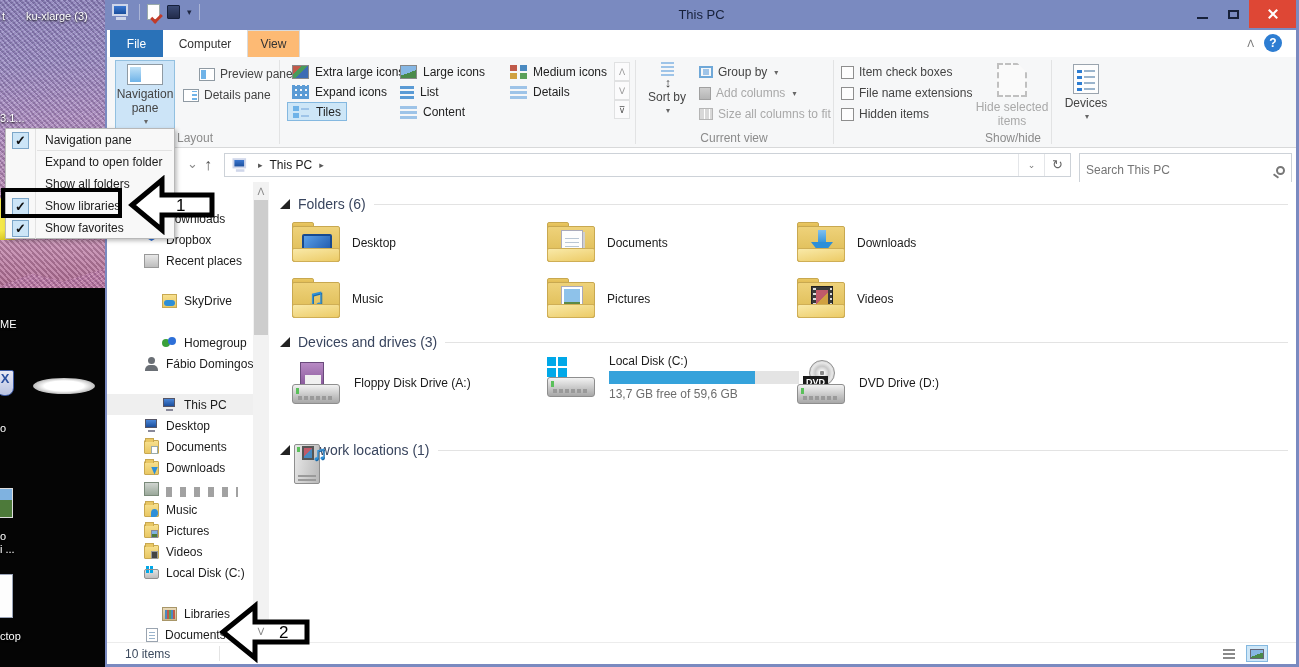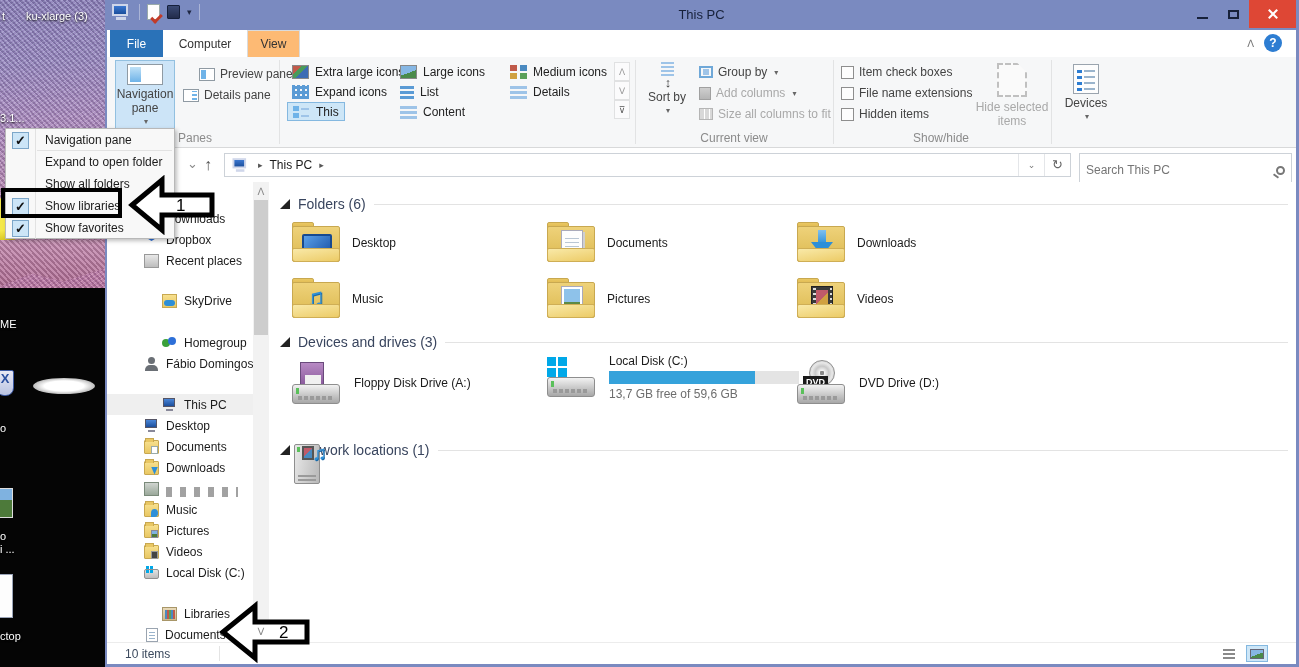--- a/index.html
+++ b/index.html
@@ -292,34 +292,34 @@
         <span class="dd">▾</span>
       </div>
       <div class="rsmall" style="left:76px; top:10px;margin-left:16px;">
         <span class="ic-pane prev"></span>
         <span>Preview pane</span>
       </div>
       <div class="rsmall" style="left:76px; top:31px;">
         <span class="ic-pane det"></span>
         <span>Details pane</span>
       </div>
-      <div class="rgroup-label" style="left:8px; width:160px;">Panes</div>
+      <div class="rgroup-label" style="left:8px; width:160px;">Layout</div>
       <div class="rsep" style="left:172px;"></div>
 
       <div class="viewopt" style="left:180px; top:5px;">
         <span class="vi vi-xl"></span>
         <span>Extra large icons</span>
       </div>
       <div class="viewopt" style="left:180px; top:25px;">
         <span class="vi vi-sm"></span>
         <span>Expand icons</span>
       </div>
       <div class="viewopt sel" style="left:180px; top:45px;">
         <span class="vi vi-tiles"></span>
-        <span>This</span>
+        <span>Tiles</span>
       </div>
       <div class="viewopt" style="left:288px; top:5px;">
         <span class="vi vi-lg"></span>
         <span>Large icons</span>
       </div>
       <div class="viewopt" style="left:288px; top:25px;">
         <span class="vi vi-list"></span>
         <span>List</span>
       </div>
       <div class="viewopt" style="left:288px; top:45px;">
@@ -371,21 +371,21 @@
         <span>File name extensions</span>
       </div>
       <div class="rsmall" style="left:734px; top:50px;">
         <span class="cb"></span>
         <span>Hidden items</span>
       </div>
       <div class="rbtn-big disabled" style="left:868px; top:2px; width:74px;">
         <span class="ic-hidesel"></span>
         <span>Hide selected items</span>
       </div>
-      <div class="rgroup-label" style="left:734px; width:200px;">Show/hide</div>
+      <div class="rgroup-label" style="left:734px; width:200px;text-align:right;">Show/hide</div>
       <div class="rsep" style="left:944px;"></div>
 
       <div class="rbtn-big" style="left:952px; top:4px; width:54px;">
         <span class="ic-options"></span>
         <span>Devices</span>
         <span class="dd">▾</span>
       </div>
     </div>
 
     <div id="addr-row">

